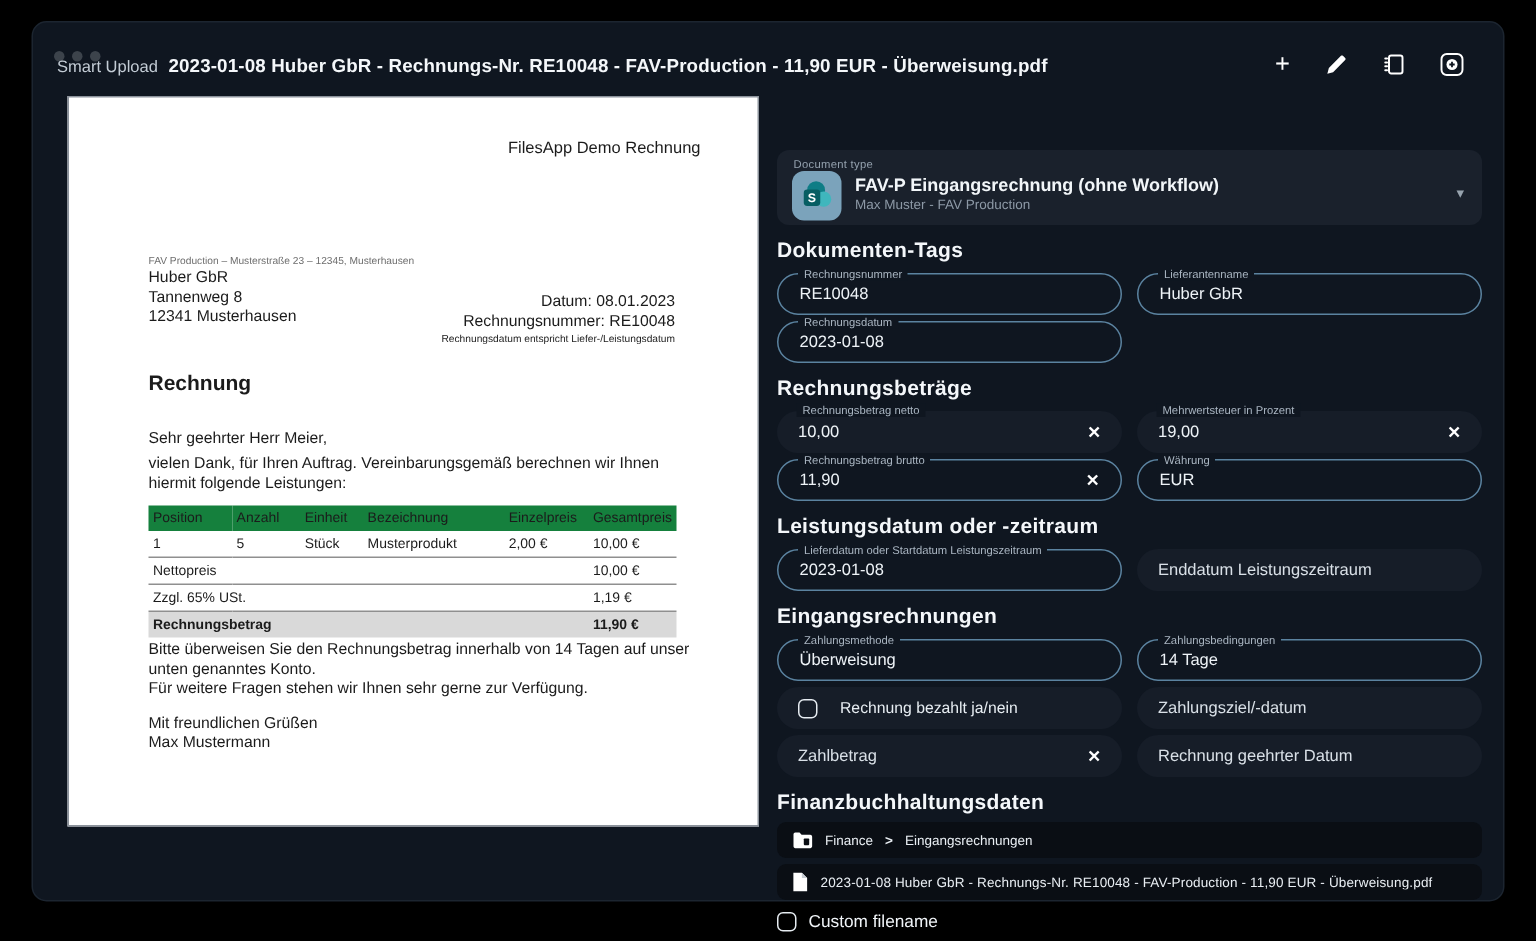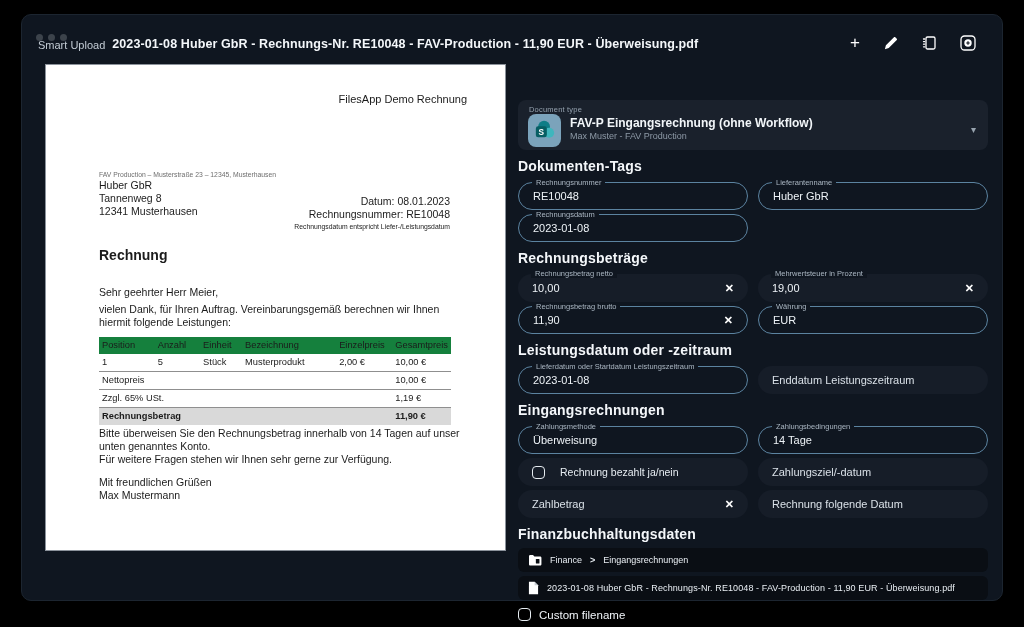--- a/index.html
+++ b/index.html
@@ -285,21 +285,21 @@
       <div class="pill filled half">
         <span class="fph">Zahlungsziel/-datum</span>
       </div>
     </div>
     <div class="frow tight">
       <div class="pill filled half">
         <span class="fph">Zahlbetrag</span>
         <span class="clear">✕</span>
       </div>
       <div class="pill filled half">
-        <span class="fph">Rechnung folgende Datum</span>
+        <span class="fph">Rechnung geehrter Datum</span>
       </div>
     </div>
 
     <div class="sec-h">Finanzbuchhaltungsdaten</div>
     <div class="bar">
       <span style="display:flex">
         <svg width="14" height="12" viewBox="0 0 16 14">
             <path d="M1 2.6C1 1.8 1.6 1.1 2.4 1.1h3.3l1.6 1.9H14c.8 0 1.5.7 1.5 1.5v7.4c0 .8-.7 1.5-1.5 1.5H2.4c-.8 0-1.4-.7-1.4-1.5V2.6z" fill="#fff"></path>
             <rect x="9" y="5.8" width="4.2" height="5.2" rx="0.6" fill="#0a0e14"></rect>
           </svg>

